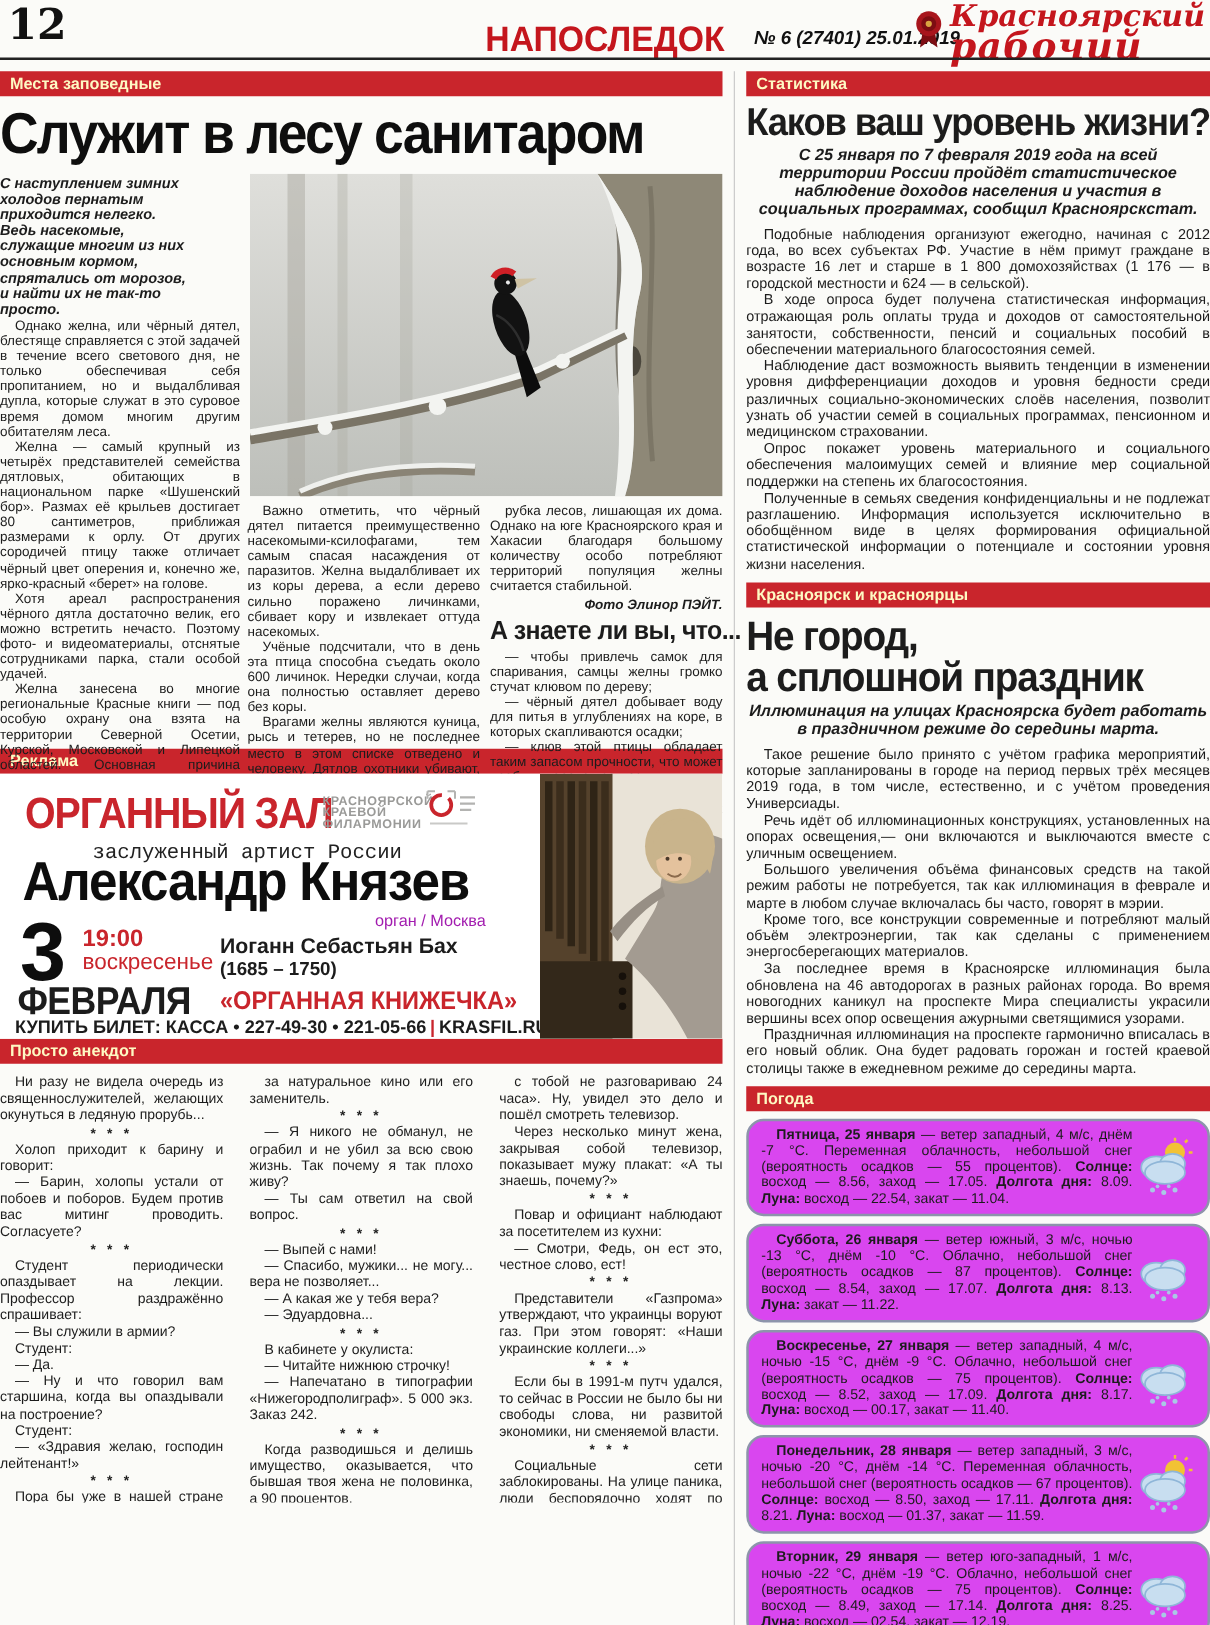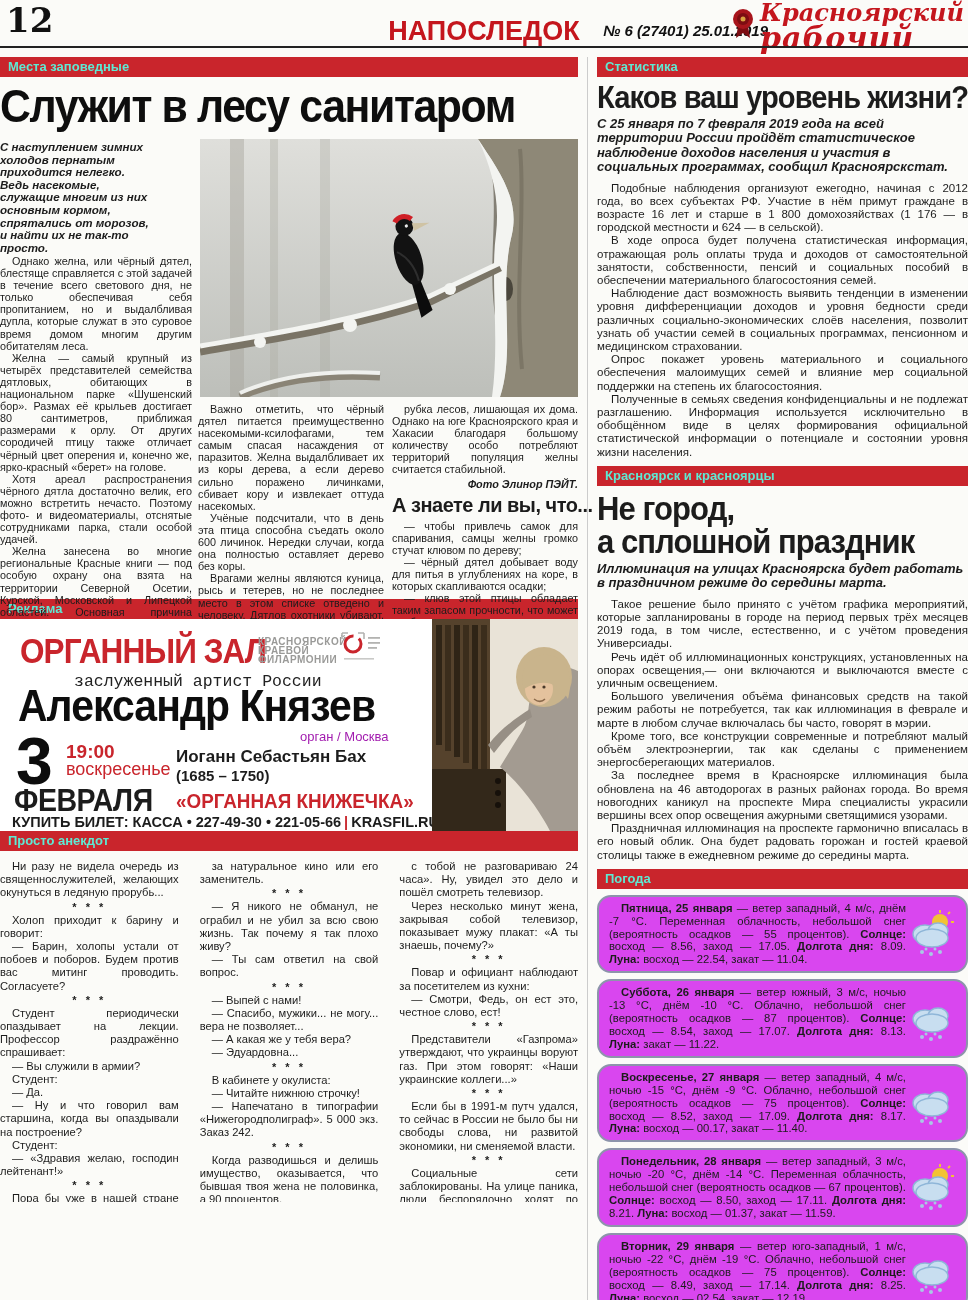--- a/index.html
+++ b/index.html
@@ -11,21 +11,21 @@
   .kicker{position:absolute;left:0;right:0;top:16px;text-align:center;font-weight:bold;font-size:27px;color:#c4161d;letter-spacing:0;transform:scaleY(1.05);}
   .issue{position:absolute;right:200px;top:22px;font:bold italic 15px "Liberation Sans",sans-serif;color:#111;}
   .masthead{position:absolute;right:4px;top:2px;display:flex;align-items:center;gap:4px;}
   .mast-text{text-align:left;color:#c4161d;font-family:"DejaVu Serif",serif;font-style:italic;font-weight:bold;line-height:.9;}
   .mast-l1{font-size:24px;}
   .mast-l2{font-size:30px;letter-spacing:1px;}
   
   .col-left{position:absolute;left:0;top:57px;width:578px;}
   .col-right{position:absolute;left:597px;top:57px;width:371px;}
   .vline{position:absolute;left:587px;top:57px;bottom:0;border-left:1px solid #ccc;}
-  .rubric{background:#c9252c;color:#5eead4;font-weight:bold;font-size:13px;line-height:20px;height:20px;padding:0 8px;box-sizing:border-box;}
+  .rubric{background:#c9252c;color:#fef9c3;font-weight:bold;font-size:13px;line-height:20px;height:20px;padding:0 8px;box-sizing:border-box;}
   
   h1.headline{margin:5px 0 9px;font-size:46px;line-height:48px;font-weight:bold;color:#0e0e0e;letter-spacing:-1.5px;transform:scaleX(.93);transform-origin:left center;white-space:nowrap;}
   .article{position:relative;height:460px;}
   .lead{position:absolute;left:0;top:2px;width:152px;font-weight:bold;font-style:italic;font-size:11.6px;line-height:12.6px;text-align:left;}
   .photo{position:absolute;left:200px;top:0;width:378px;height:258px;}
   .photo svg{display:block;width:100%;height:100%;}
   .c1{position:absolute;left:0;top:116px;width:192px;}
   .c2{position:absolute;left:198px;top:264px;width:186px;}
   .c3{position:absolute;left:392px;top:264px;width:186px;}
   .article p{margin:0;font-size:10.8px;line-height:12.1px;text-align:justify;text-indent:12px;}
@@ -53,21 +53,21 @@
   .ad-photo{position:absolute;right:0;top:0;width:146px;height:212px;}
   .ad-photo svg{display:block;width:100%;height:100%;}
   
   .jokes{display:flex;gap:21px;margin-top:9px;height:342px;overflow:hidden;}
   .jcol{width:186px;}
   .jcol p{margin:0;font-size:11.2px;line-height:13.2px;text-align:justify;text-indent:12px;}
   .stars{text-align:center;font-weight:bold;font-size:11px;letter-spacing:3px;line-height:14px;}
   
   h2.r-head{margin:5px 0 3px;font-size:31px;line-height:32px;font-weight:bold;letter-spacing:-1px;transform:scaleX(.94);transform-origin:left center;white-space:nowrap;}
   h2.city-head{margin:6px 0 4px;font-size:33px;line-height:33px;font-weight:bold;letter-spacing:-1px;transform:scaleX(.94);transform-origin:left top;}
-  .r-lead{font-weight:bold;font-style:italic;font-size:13px;line-height:14.4px;margin:3px 0 7px;text-align:left;}
+  .r-lead{font-weight:bold;font-style:italic;font-size:13px;line-height:14.4px;margin:3px 0 7px;text-align:center;}
   .r-body p{margin:0;font-size:11.5px;line-height:13.2px;text-align:justify;text-indent:14px;}
   .r-body{margin-bottom:7px;}
   
   .wbox{display:flex;align-items:center;background:#d946ef;border:2px solid #8d94ab;border-radius:14px;padding:5px 8px 5px 10px;margin-top:6px;box-sizing:border-box;}
   .wtext{flex:1;font-size:11.3px;line-height:12.9px;text-align:justify;text-indent:12px;}
   .wicon{width:52px;flex:0 0 52px;display:flex;justify-content:center;align-items:center;}
 </style>
 </head>
 <body>
 

